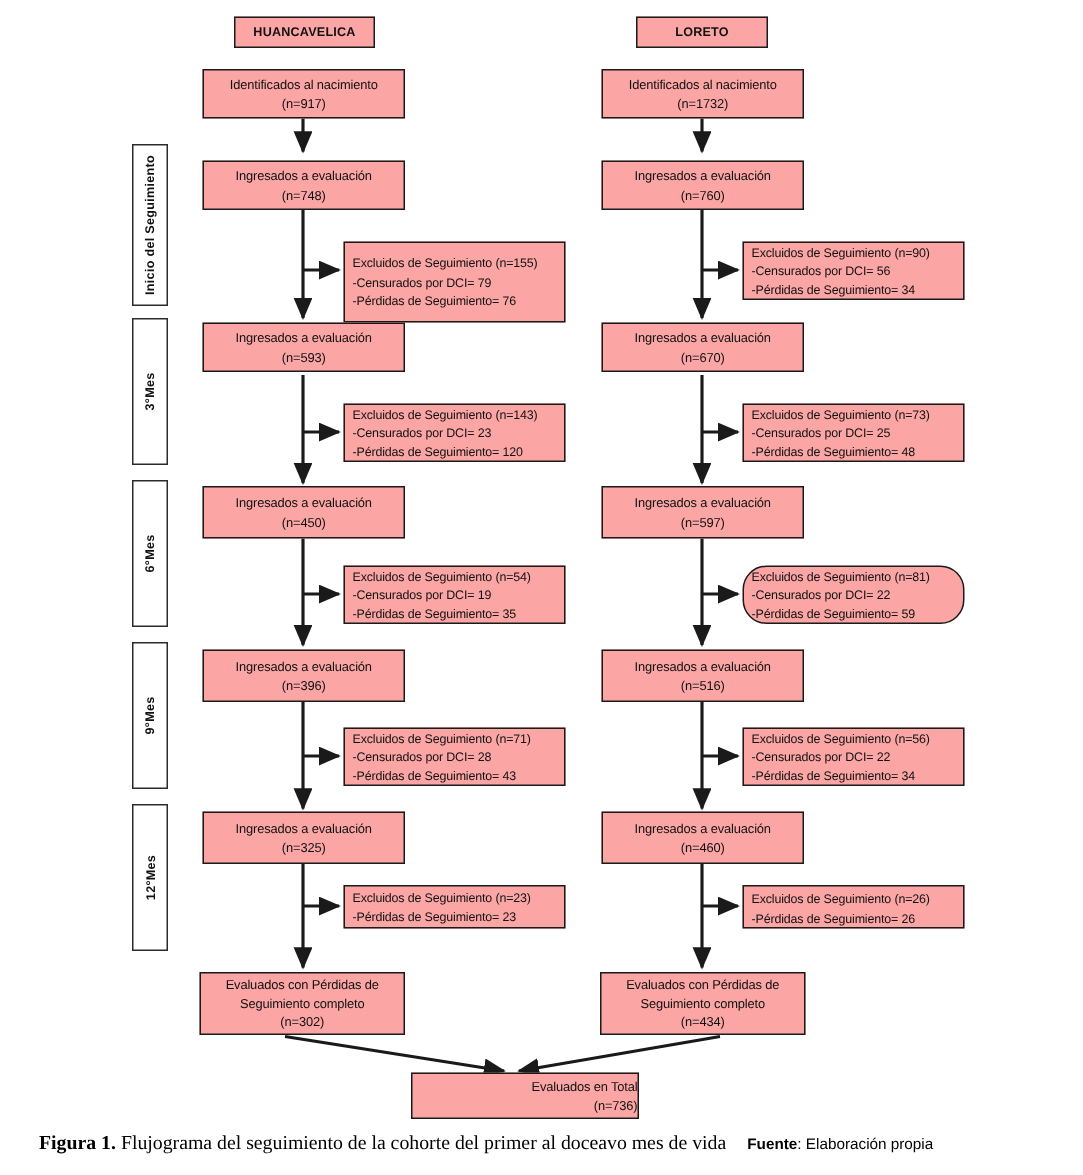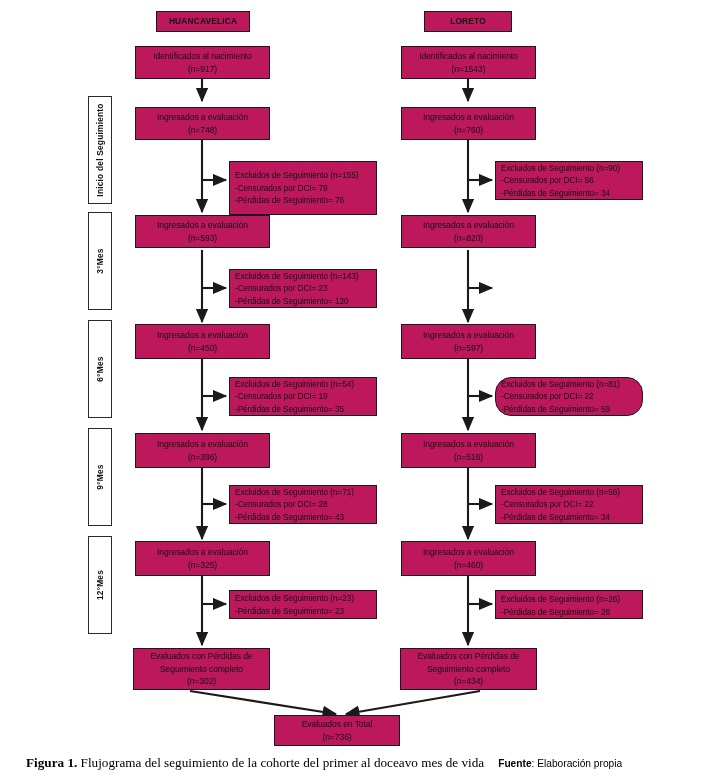--- a/index.html
+++ b/index.html
@@ -21,21 +21,21 @@
     left: 0; top: 0;
     width: 722px;
     height: 783px;
   }
 
   
   .box {
     position: absolute;
     box-sizing: border-box;
     border: 1.6px solid #1a1a1a;
-    background: #be185d;
+    background: #fca5a5;
     display: flex;
     flex-direction: column;
     align-items: center;
     justify-content: center;
     text-align: center;
     font-size: 8.6px;
     line-height: 1.45;
     letter-spacing: -0.1px;
     color: #111111;
   }
@@ -230,36 +230,41 @@
     <span class="ln">Seguimiento completo</span>
     <span class="ln">(n=302)</span>
   </div>
 
   <div class="box hdr-box" style="left:424px; top:11px; width:88px; height:21px;">
     <span class="ln">LORETO</span>
   </div>
 
   <div class="box" style="left:401px; top:46px; width:135px; height:33px;">
     <span class="ln">Identificados al nacimiento</span>
-    <span class="ln">(n=1543)</span>
+    <span class="ln">(n=1732)</span>
   </div>
 
   <div class="box" style="left:401px; top:107px; width:135px; height:33px;">
     <span class="ln">Ingresados a evaluación</span>
     <span class="ln">(n=760)</span>
   </div>
   <div class="box excl-box" style="left:495px; top:161px; width:148px; height:39px;">
     <span class="ln">Excluidos de Seguimiento (n=90)</span>
     <span class="ln">-Censurados por DCI= 56</span>
     <span class="ln">-Pérdidas de Seguimiento= 34</span>
   </div>
 
   <div class="box" style="left:401px; top:215px; width:135px; height:33px;">
     <span class="ln">Ingresados a evaluación</span>
-    <span class="ln">(n=820)</span>
+    <span class="ln">(n=670)</span>
+  </div>
+  <div class="box excl-box" style="left:495px; top:269px; width:148px; height:39px;">
+    <span class="ln">Excluidos de Seguimiento (n=73)</span>
+    <span class="ln">-Censurados por DCI= 25</span>
+    <span class="ln">-Pérdidas de Seguimiento= 48</span>
   </div>
 
   <div class="box" style="left:401px; top:324px; width:135px; height:35px;">
     <span class="ln">Ingresados a evaluación</span>
     <span class="ln">(n=597)</span>
   </div>
   <div class="box excl-box" style="left:495px; top:377px; width:148px; height:39px;border-radius:16px;">
     <span class="ln">Excluidos de Seguimiento (n=81)</span>
     <span class="ln">-Censurados por DCI= 22</span>
     <span class="ln">-Pérdidas de Seguimiento= 59</span>
@@ -283,21 +288,21 @@
     <span class="ln">Excluidos de Seguimiento (n=26)</span>
     <span class="ln">-Pérdidas de Seguimiento= 26</span>
   </div>
 
   <div class="box" style="left:400px; top:648px; width:137px; height:42px;">
     <span class="ln">Evaluados con Pérdidas de</span>
     <span class="ln">Seguimiento completo</span>
     <span class="ln">(n=434)</span>
   </div>
 
-  <div class="box" style="left:274px; top:715px; width:126px; height:31px;">
+  <div class="box" style="left:274px; top:715px; width:152px; height:31px;align-items:flex-end;">
     <span class="ln">Evaluados en Total</span>
     <span class="ln">(n=736)</span>
   </div>
 
   <div class="caption">
     <span class="cap-main"><b>Figura 1.</b><span> Flujograma del seguimiento de la cohorte del primer al doceavo mes de vida</span></span><span class="cap-src"><b>Fuente</b><span>: Elaboración propia</span></span>
   </div>
 
 </div>
 

